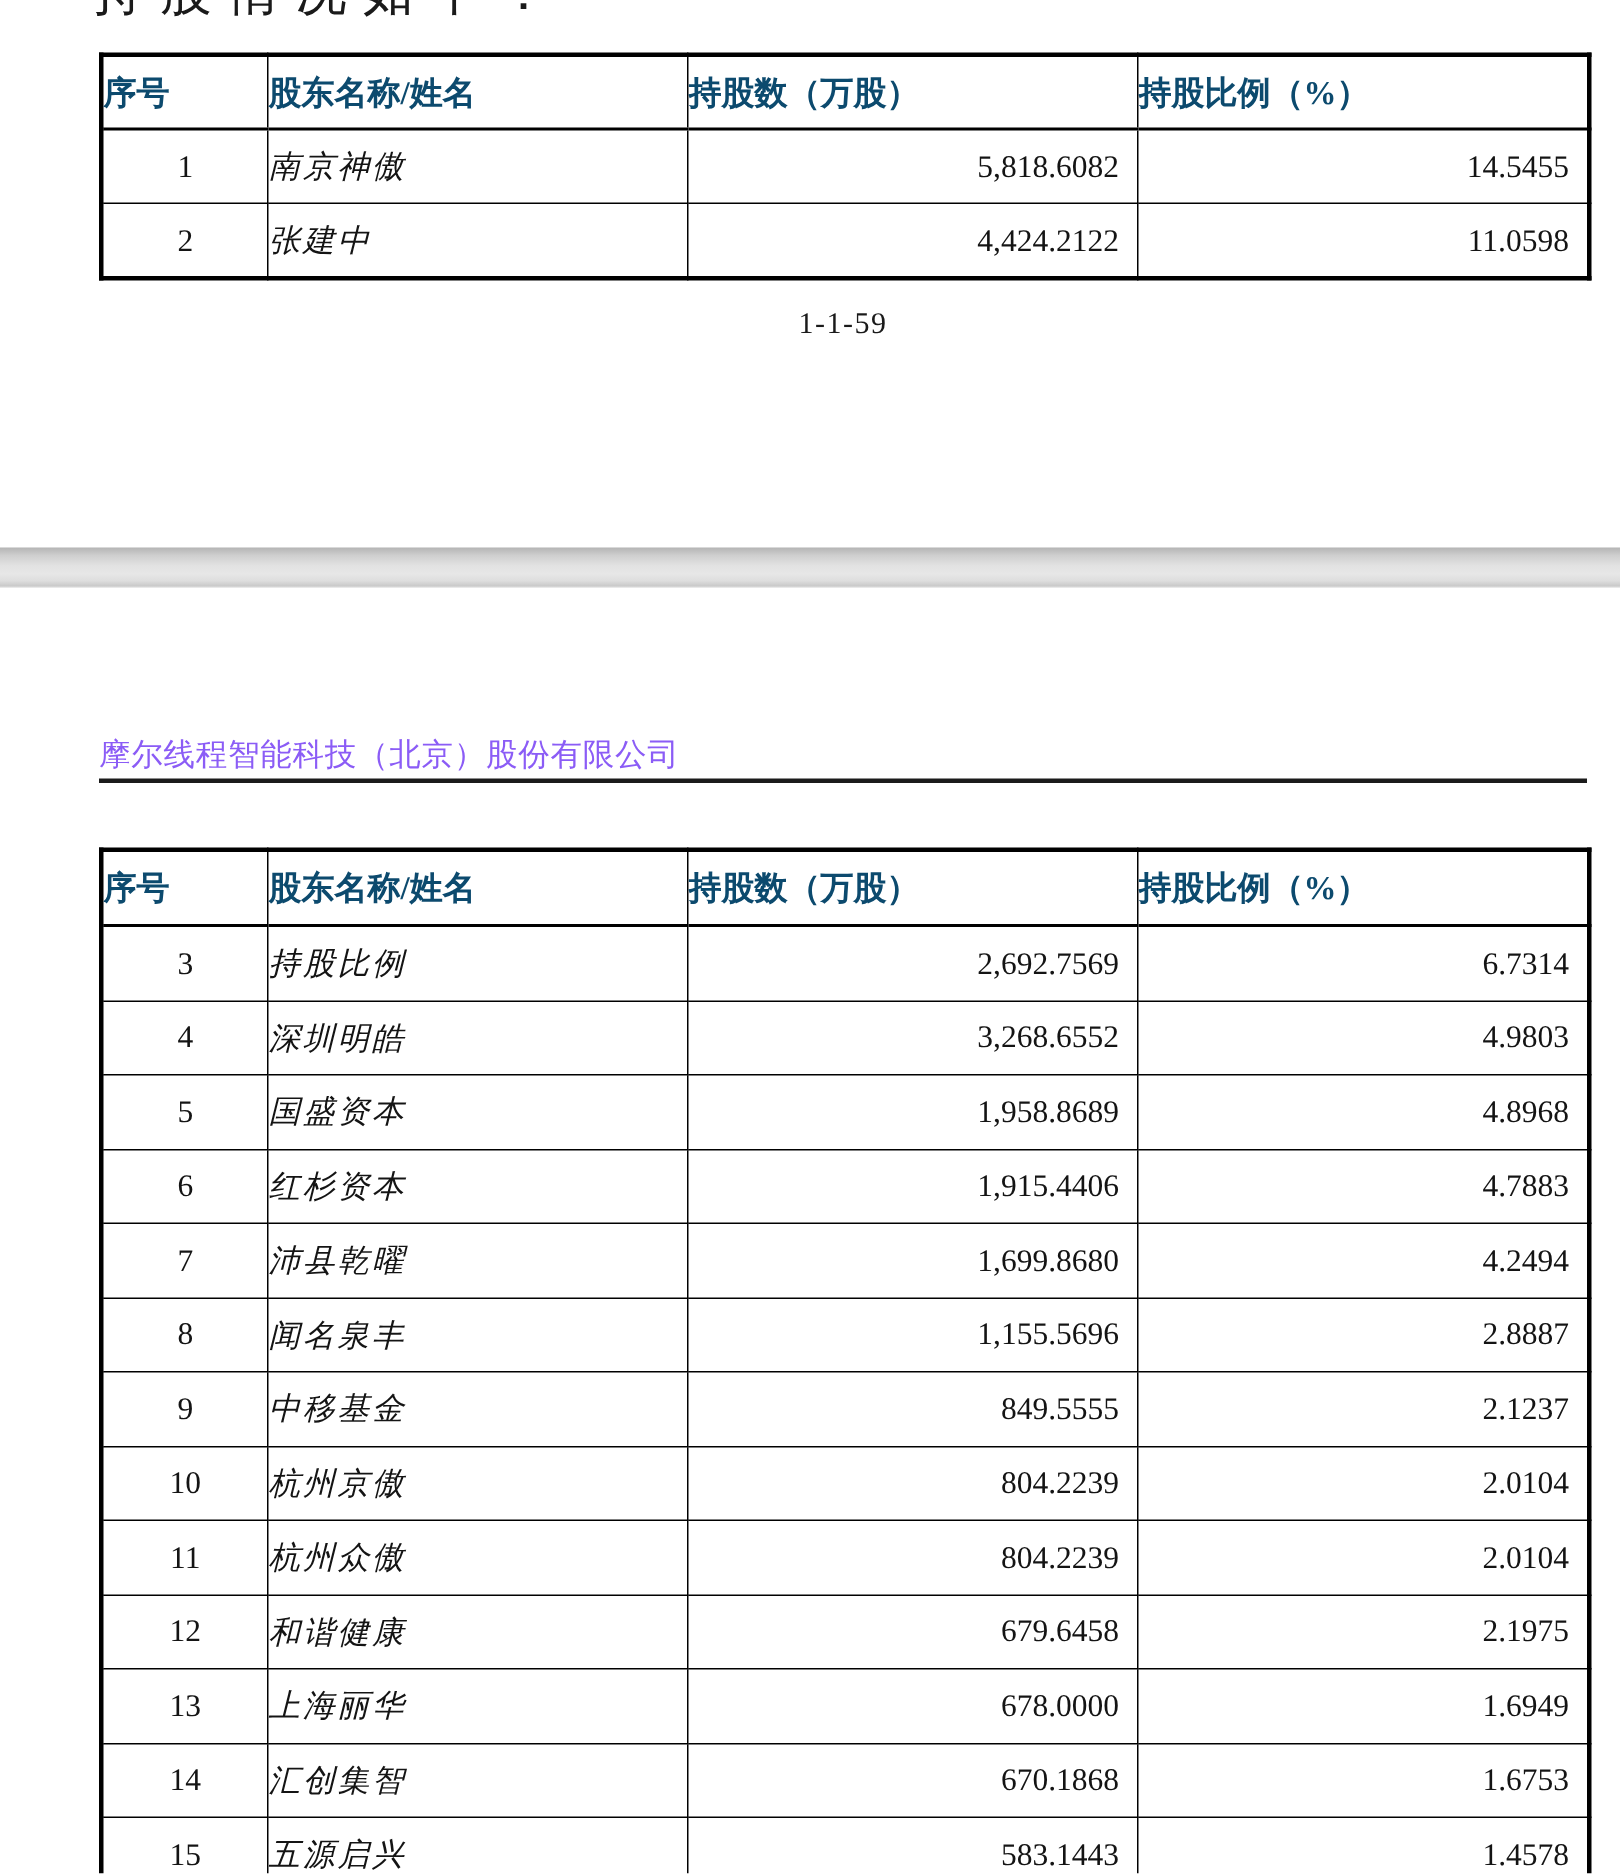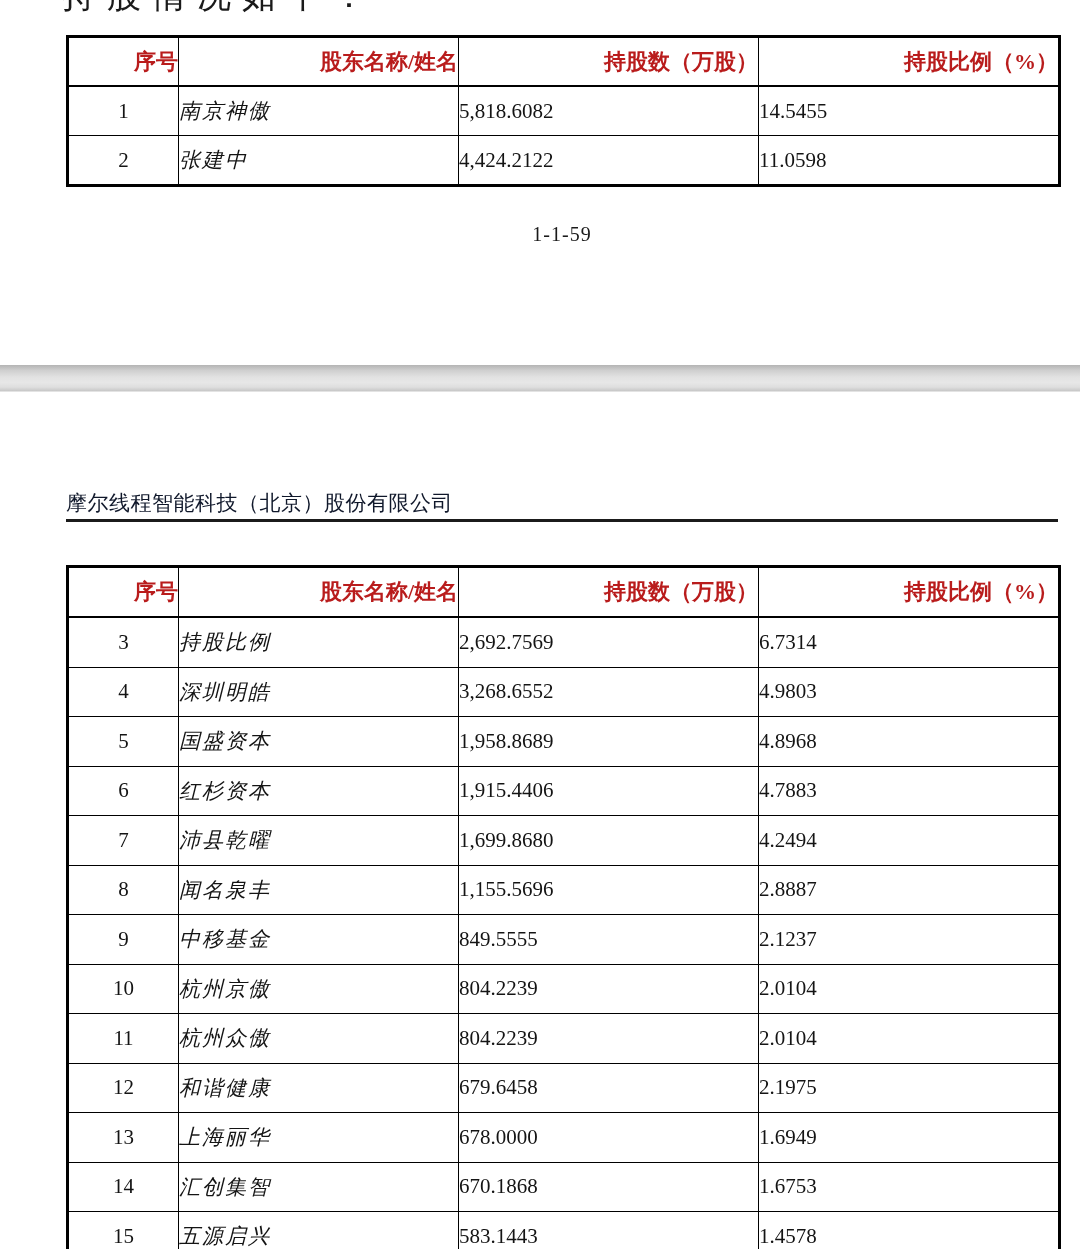--- a/index.html
+++ b/index.html
@@ -26,53 +26,53 @@
     background:#fff;
   }
   table.sh-table th,
   table.sh-table td{
     border:1.5px solid #000;
     overflow:hidden;white-space:nowrap;
     vertical-align:middle;
     padding:0;
   }
   table.sh-table th{
-    font-weight:bold;font-size:22px;text-align:right;
+    font-weight:bold;font-size:22px;text-align:left;
     border-bottom:2.5px solid #000;
-    color:#b91c1c;
+    color:#0c4a6e;
   }
   table.sh-table td{font-size:21px;color:#141414;}
   table.sh-table td.c0{text-align:center;}
   table.sh-table td.c1{letter-spacing:2px;font-style:italic;}
   table.sh-table td.c2,
-  table.sh-table td.c3{padding-right:12px;}
+  table.sh-table td.c3{text-align:right;padding-right:12px;}
   #table1{top:35px;}
   #table1 th{height:47px;}
   #table1 td{height:48px;}
   #table2{top:565px;}
   #table2 th{height:48px;}
   #table2 td{height:48.5px;}
   
   .page-number{
-    position:absolute;left:66px;top:223px;width:992px;
+    position:absolute;left:66px;top:205px;width:992px;
     text-align:center;font-size:20px;color:#1a1a1a;
     letter-spacing:1px;
   }
   
   .page-separator{
     position:absolute;left:0;top:365px;width:1080px;height:27px;
     background:linear-gradient(180deg,
       #b4b4b4 0%, #cfcfcf 20%, #e2e2e2 45%,
       #e7e7e7 65%, #dedede 82%, #c9c9c9 95%, #f2f2f2 100%);
   }
   
   .p2-header{
     position:absolute;left:66px;top:489px;width:992px;
     display:flex;justify-content:space-between;align-items:baseline;
-    font-size:21px;color:#0f172a;white-space:nowrap;
+    font-size:21px;color:#8b5cf6;white-space:nowrap;
   }
   .p2-header .left{letter-spacing:0.5px;}
   .p2-header .right{letter-spacing:1.5px;}
   .p2-header-rule{
     position:absolute;left:66px;top:519px;width:992px;height:2.5px;
     background:#1b1b1b;
   }
 </style>
 </head>
 <body>

